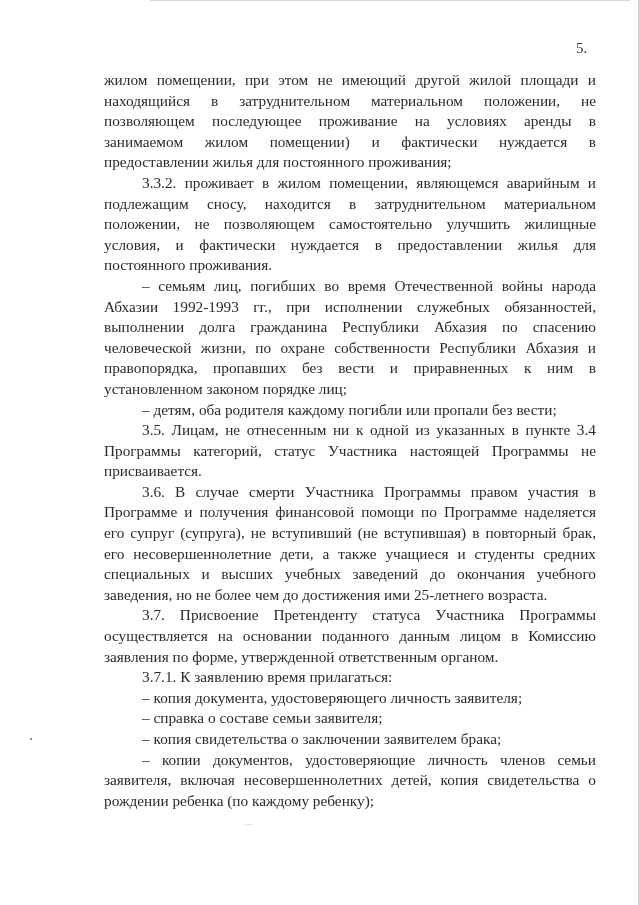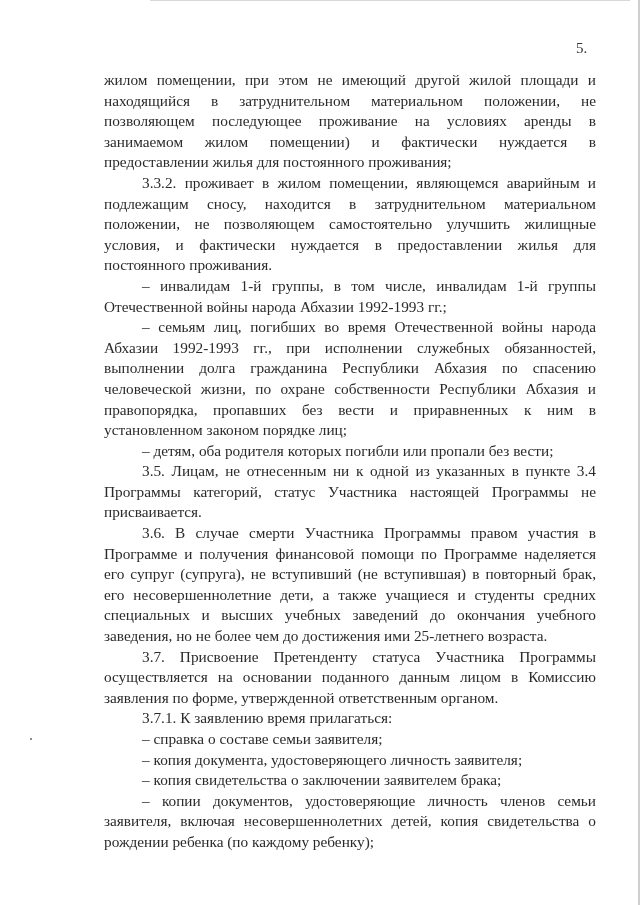--- a/index.html
+++ b/index.html
@@ -29,28 +29,27 @@
 <body>
 
 <div class="page">
   <div class="top-edge"></div>
   <div class="right-edge"></div>
   <div class="page-number">5.</div>
 
   <div class="body-text">
     <p>жилом помещении, при этом не имеющий другой жилой площади и находящийся в затруднительном материальном положении, не позволяющем последующее проживание на условиях аренды в занимаемом жилом помещении) и фактически нуждается в предоставлении жилья для постоянного проживания;</p>
     <p class="indent">3.3.2. проживает в жилом помещении, являющемся аварийным и подлежащим сносу, находится в затруднительном материальном положении, не позволяющем самостоятельно улучшить жилищные условия, и фактически нуждается в предоставлении жилья для постоянного проживания.</p>
-    <p class="indent">– инвалидам 1-й группы, в том числе, инвалидам 1-й группы Отечественной войны народа Абхазии 1992-1993 гг.;</p>
     <p class="indent">– семьям лиц, погибших во время Отечественной войны народа Абхазии 1992-1993 гг., при исполнении служебных обязанностей, выполнении долга гражданина Республики Абхазия по спасению человеческой жизни, по охране собственности Республики Абхазия и правопорядка, пропавших без вести и приравненных к ним в установленном законом порядке лиц;</p>
-    <p class="indent">– детям, оба родителя которых погибли или пропали без вести;</p>
+    <p class="indent">– детям, оба родителя каждому погибли или пропали без вести;</p>
     <p class="indent">3.5. Лицам, не отнесенным ни к одной из указанных в пункте 3.4 Программы категорий, статус Участника настоящей Программы не присваивается.</p>
     <p class="indent">3.6. В случае смерти Участника Программы правом участия в Программе и получения финансовой помощи по Программе наделяется его супруг (супруга), не вступивший (не вступившая) в повторный брак, его несовершеннолетние дети, а также учащиеся и студенты средних специальных и высших учебных заведений до окончания учебного заведения, но не более чем до достижения ими 25-летнего возраста.</p>
     <p class="indent">3.7. Присвоение Претенденту статуса Участника Программы осуществляется на основании поданного данным лицом в Комиссию заявления по форме, утвержденной ответственным органом.</p>
     <p class="indent">3.7.1. К заявлению время прилагаться:</p>
+    <p class="indent">– копия документа, удостоверяющего личность заявителя;</p>
     <p class="indent">– справка о составе семьи заявителя;</p>
-    <p class="indent">– копия документа, удостоверяющего личность заявителя;</p>
     <p class="indent">– копия свидетельства о заключении заявителем брака;</p>
     <p class="indent">– копии документов, удостоверяющие личность членов семьи заявителя, включая несовершеннолетних детей, копия свидетельства о рождении ребенка (по каждому ребенку);</p>
   </div>
 
   <div class="dot"></div>
   <div class="dash-mark"></div>
 </div>
 
 </body></html>

